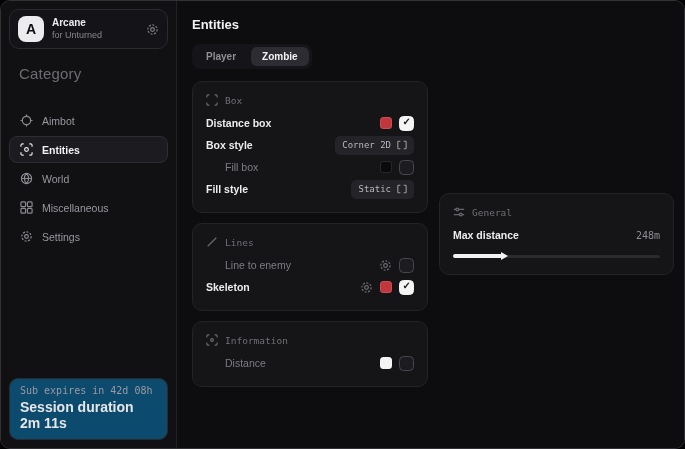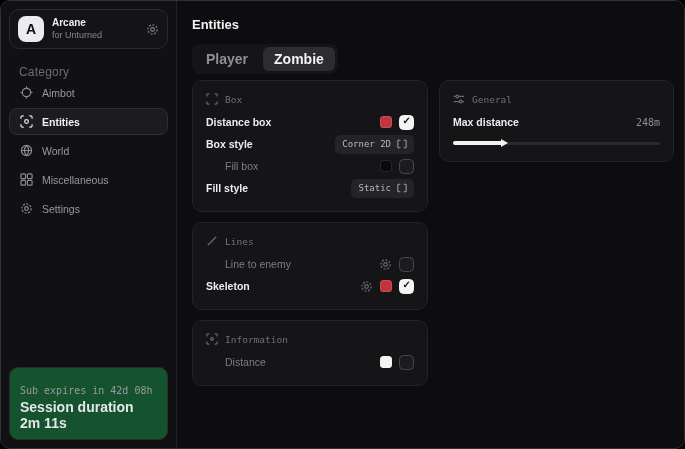--- a/index.html
+++ b/index.html
@@ -21,53 +21,53 @@
   .logo {
     width:26px; height:26px; border-radius:8px; background:#ececee;
     color:#0c0c0e; font-weight:bold; font-size:14px;
     display:flex; align-items:center; justify-content:center;
   }
   .brand-text { flex:1; line-height:1.25; }
   .brand-title { color:#ededef; font-size:10px; font-weight:bold; }
   .brand-sub { color:#86868c; font-size:9px; }
   .brand-gear { color:#7c7c82; display:flex; }
   .category {
-    color:#6c6c72; font-size:12px; margin:16px 0 0 10px; letter-spacing:.2px;
+    color:#6c6c72; font-size:15px; margin:16px 0 25px 10px; letter-spacing:.2px;
   }
   .nav { display:flex; flex-direction:column; gap:2px; }
   .nav-item {
     display:flex; align-items:center; gap:9px; height:27px;
     padding:0 10px; border-radius:8px; border:1px solid transparent;
     color:#98989e; font-size:10.5px; cursor:default;text-align:right;
   }
   .nav-item .nicon { display:flex; color:#8a8a90; }
   .nav-item.active {
     background:#1b1b20; border-color:#2d2d33; color:#f1f1f3; font-weight:bold;
   }
   .nav-item.active .nicon { color:#e8e8ea; }
   .sub-card {
     position:absolute; left:8px; right:8px; bottom:8px;
-    border:1px solid #2a2a2f; background:#14532d; border-radius:9px;
-    padding:17px 10px 8px;
+    border:1px solid #2a2a2f; background:#0c4a6e; border-radius:9px;
+    padding:6px 10px 8px;
   }
   .sub-line1 { font-family:"DejaVu Sans Mono", monospace; font-size:10px; color:#9a9aa0; }
   .sub-line2 { font-size:14px; color:#e6e6e9; font-weight:bold; margin-top:3px; }
   
   .main { flex:1; padding:16px 10px 0 15px; background:#0d0d0f; }
   .page-title { color:#f2f2f4; font-size:13px; font-weight:bold; }
   .tabs {
     display:inline-flex; gap:4px; background:#151519; border-radius:8px;
     padding:3px; margin-top:12px;
   }
   .tab {
-    border-radius:6px; padding:4px 11px; font-size:14px; font-weight:bold;
+    border-radius:6px; padding:4px 11px; font-size:10px; font-weight:bold;
     color:#8f8f95; background:transparent; cursor:default;
   }
   .tab.active { background:#2c2c32; color:#f2f2f4; }
-  .content { display:flex; gap:11px; margin-top:6px; align-items:flex-start; }
+  .content { display:flex; gap:11px; margin-top:12px; align-items:center; }
   .col-left { width:236px; display:flex; flex-direction:column; gap:10px; }
   .col-right { flex:1; }
   .card {
     background:#151518; border:1px solid #232328; border-radius:10px;
     padding:10px 13px 12px;
   }
   .card-head {
     display:flex; align-items:center; gap:7px; color:#6f6f76;
     font-family:"DejaVu Sans Mono", monospace; font-size:9.5px; margin:2px 0 6px;
   }

